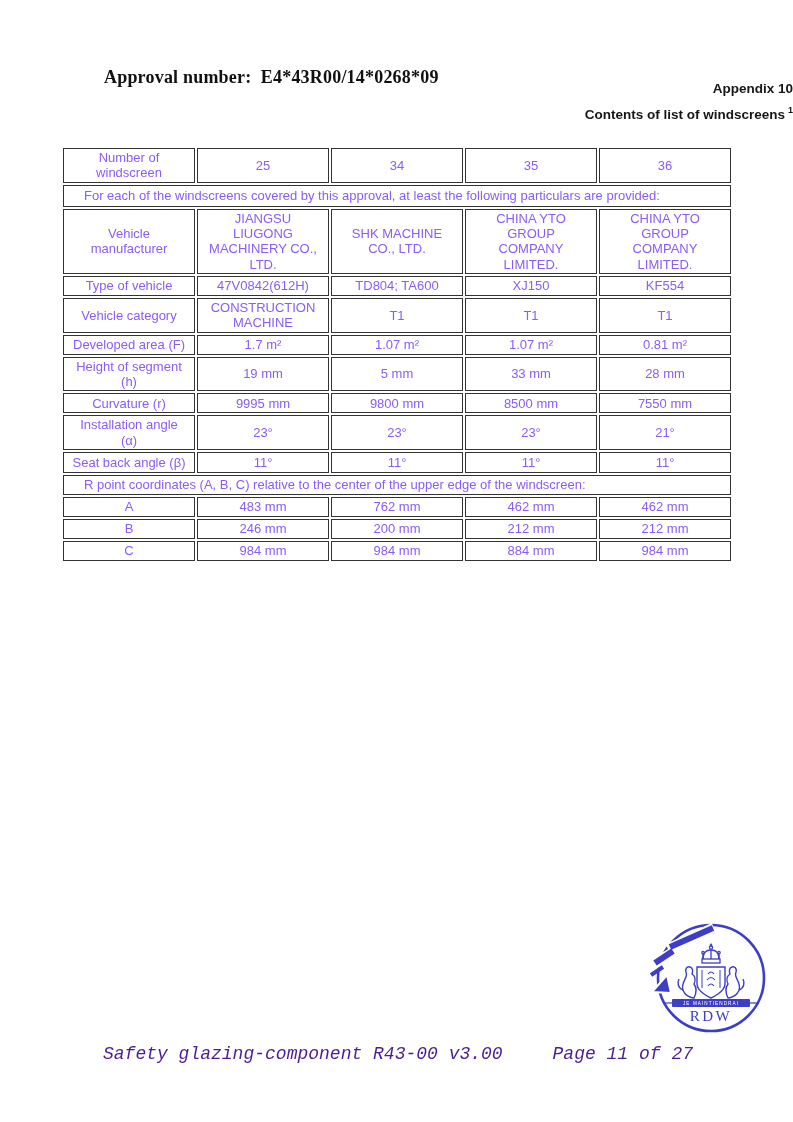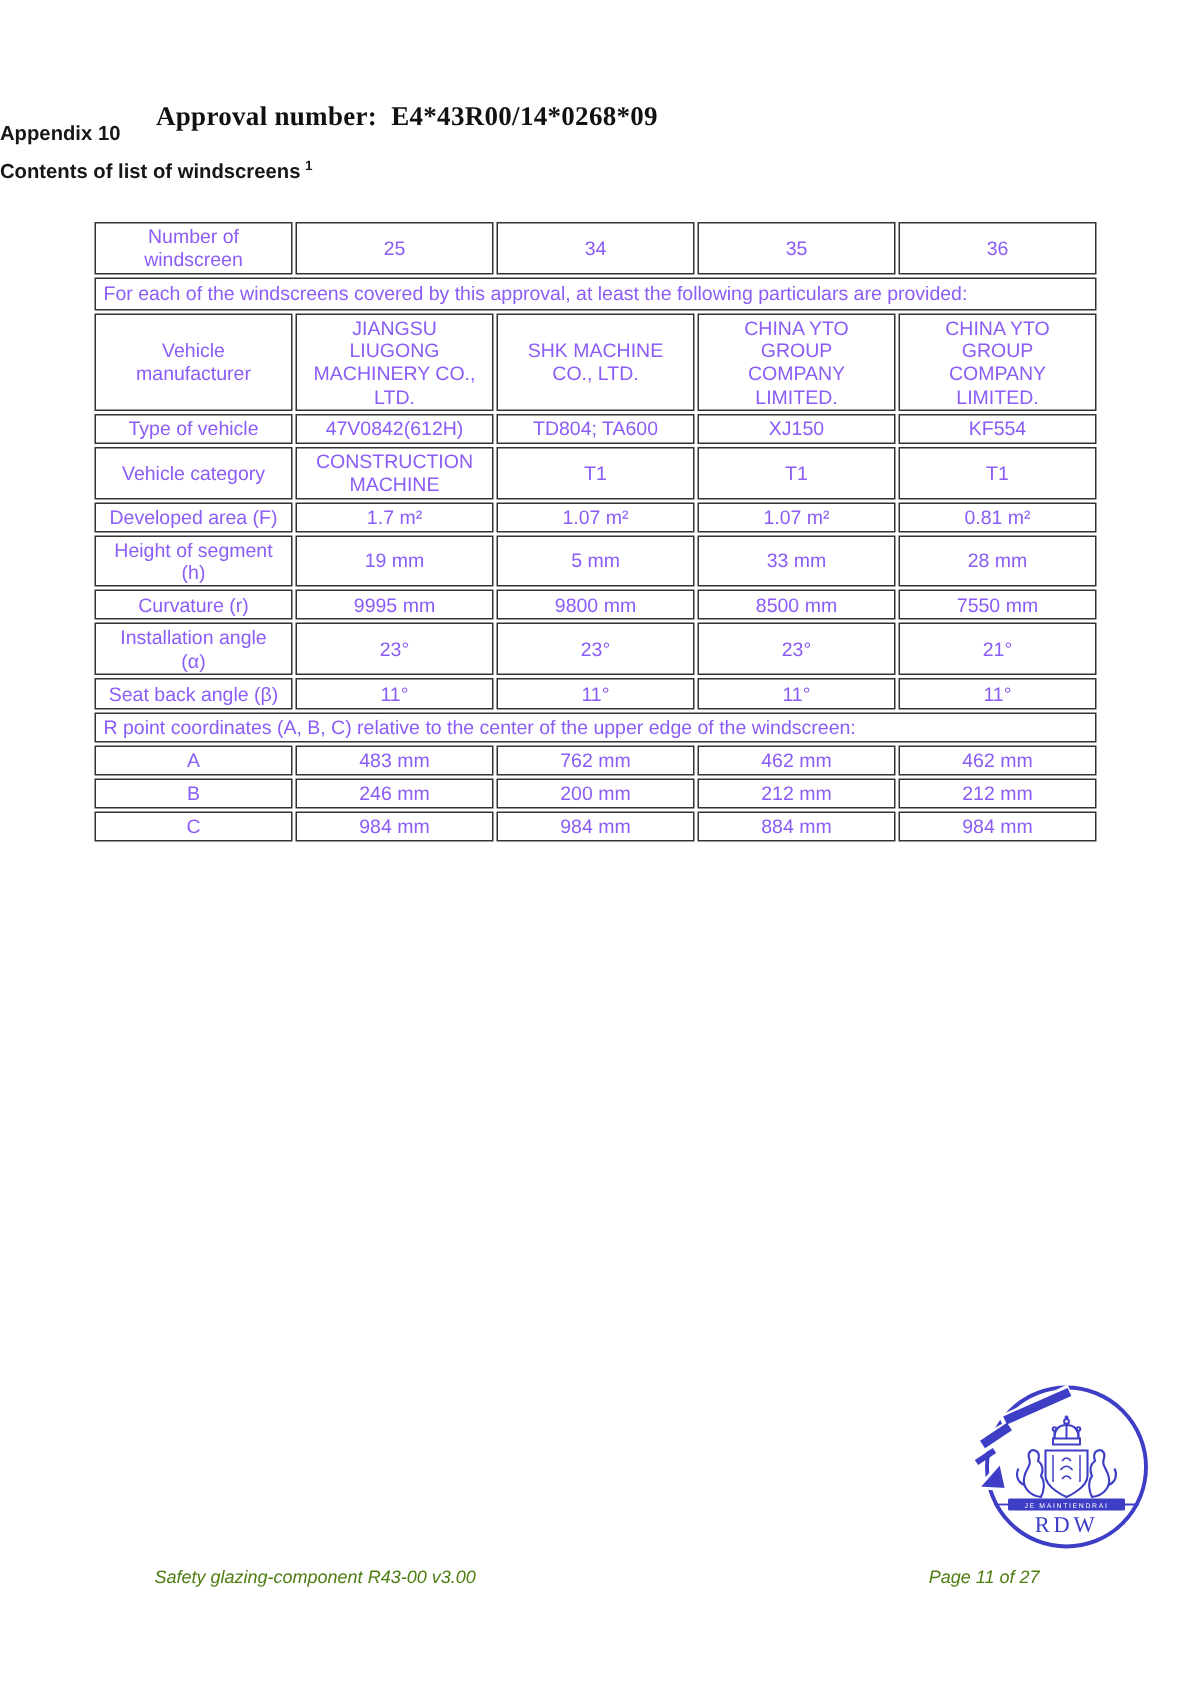--- a/index.html
+++ b/index.html
@@ -15,61 +15,61 @@
     position:absolute;left:104px;top:37px;
     font-family:"Liberation Serif",serif;
     font-weight:bold;font-size:18px;
     letter-spacing:0.2px;
     white-space:pre;
     color:#111;
     margin-top:30px;
   }
   .heading{
     position:absolute;left:0;width:793px;
-    text-align:left;font-weight:bold;font-size:13.5px;color:#161616;
+    text-align:right;font-weight:bold;font-size:13.5px;color:#161616;
   }
   .heading.appendix{top:81px;}
   .heading.contents{top:105px;}
   .heading sup{font-size:9px;margin-left:3px;}
 
   table.ws{
     position:absolute;left:61px;top:146px;width:672px;
     border-collapse:separate;border-spacing:2px;
     table-layout:fixed;
     font-size:13px;color:#8b5cf6;
   }
   table.ws td{
     border:1px solid #333;
     text-align:center;vertical-align:middle;
     padding:1px 3px;line-height:1.18;
     white-space:pre-line;
     overflow:hidden;
   }
   table.ws td.span{
-    text-align:left;padding-left:5px;white-space:normal;
+    text-align:left;padding-left:20px;white-space:normal;
   }
   .r-num  td{height:24px}
   .r-intro td{height:18px}
   .r-manu td{height:60px}
   .r-type td{height:16px}
   .r-cat  td{height:28px}
   .r-area td{height:16px}
   .r-seg  td{height:25px}
   .r-curv td{height:16px}
   .r-inst td{height:25px}
   .r-seat td{height:17px}
   .r-rpt  td{height:16px}
   .r-abc  td{height:16px}
 
   .stamp{position:absolute;left:650px;top:914px;}
 
   .footer-left,.footer-right{
     position:absolute;top:1044px;
-    font-family:Liberation Sans, sans-serif;
-    font-style:italic;font-size:12px;color:#4d7c0f;
+    font-family:Liberation Mono, monospace;
+    font-style:italic;font-size:18px;color:#4c1d95;
     white-space:pre;
   }
   .footer-left{left:103px;}
   .footer-right{right:100px;}
 </style>
 </head>
 <body>
 
 <div class="page">
 

